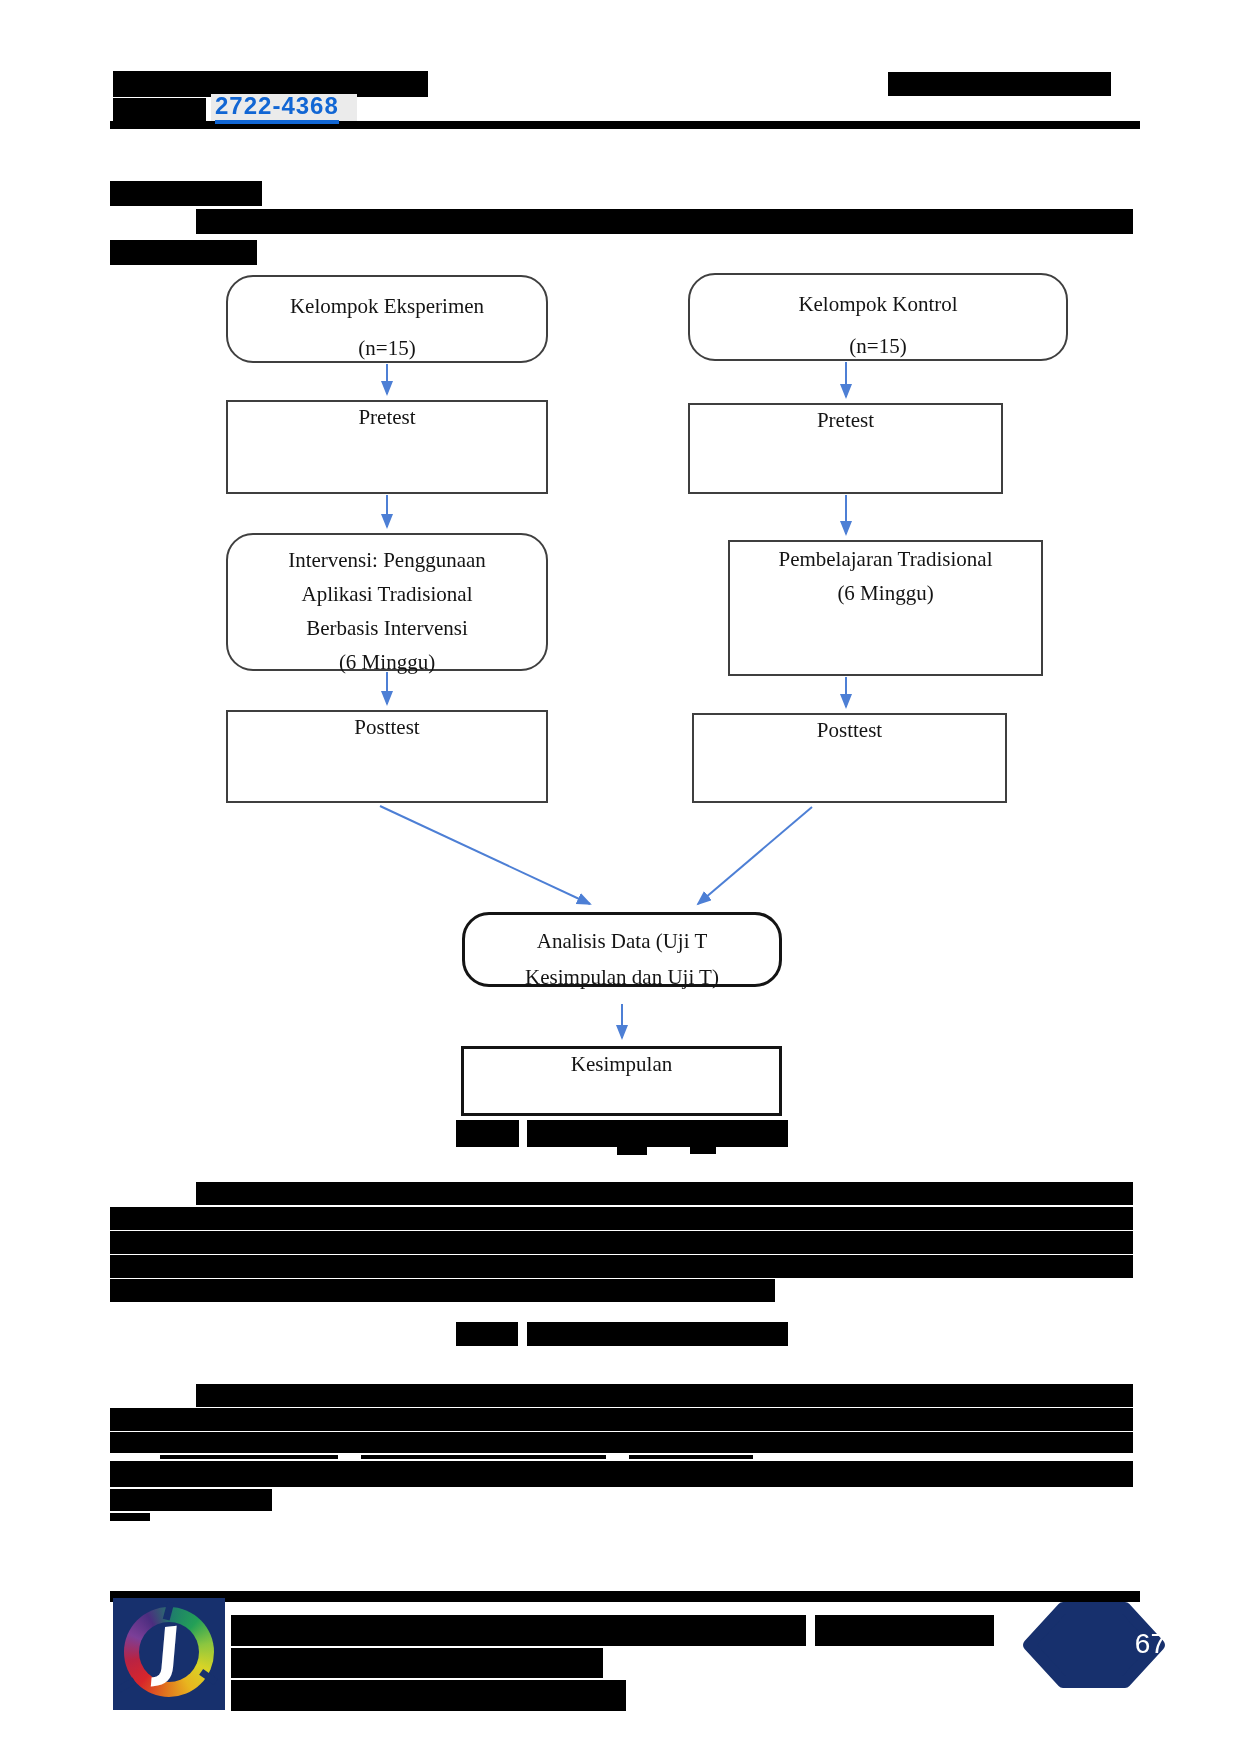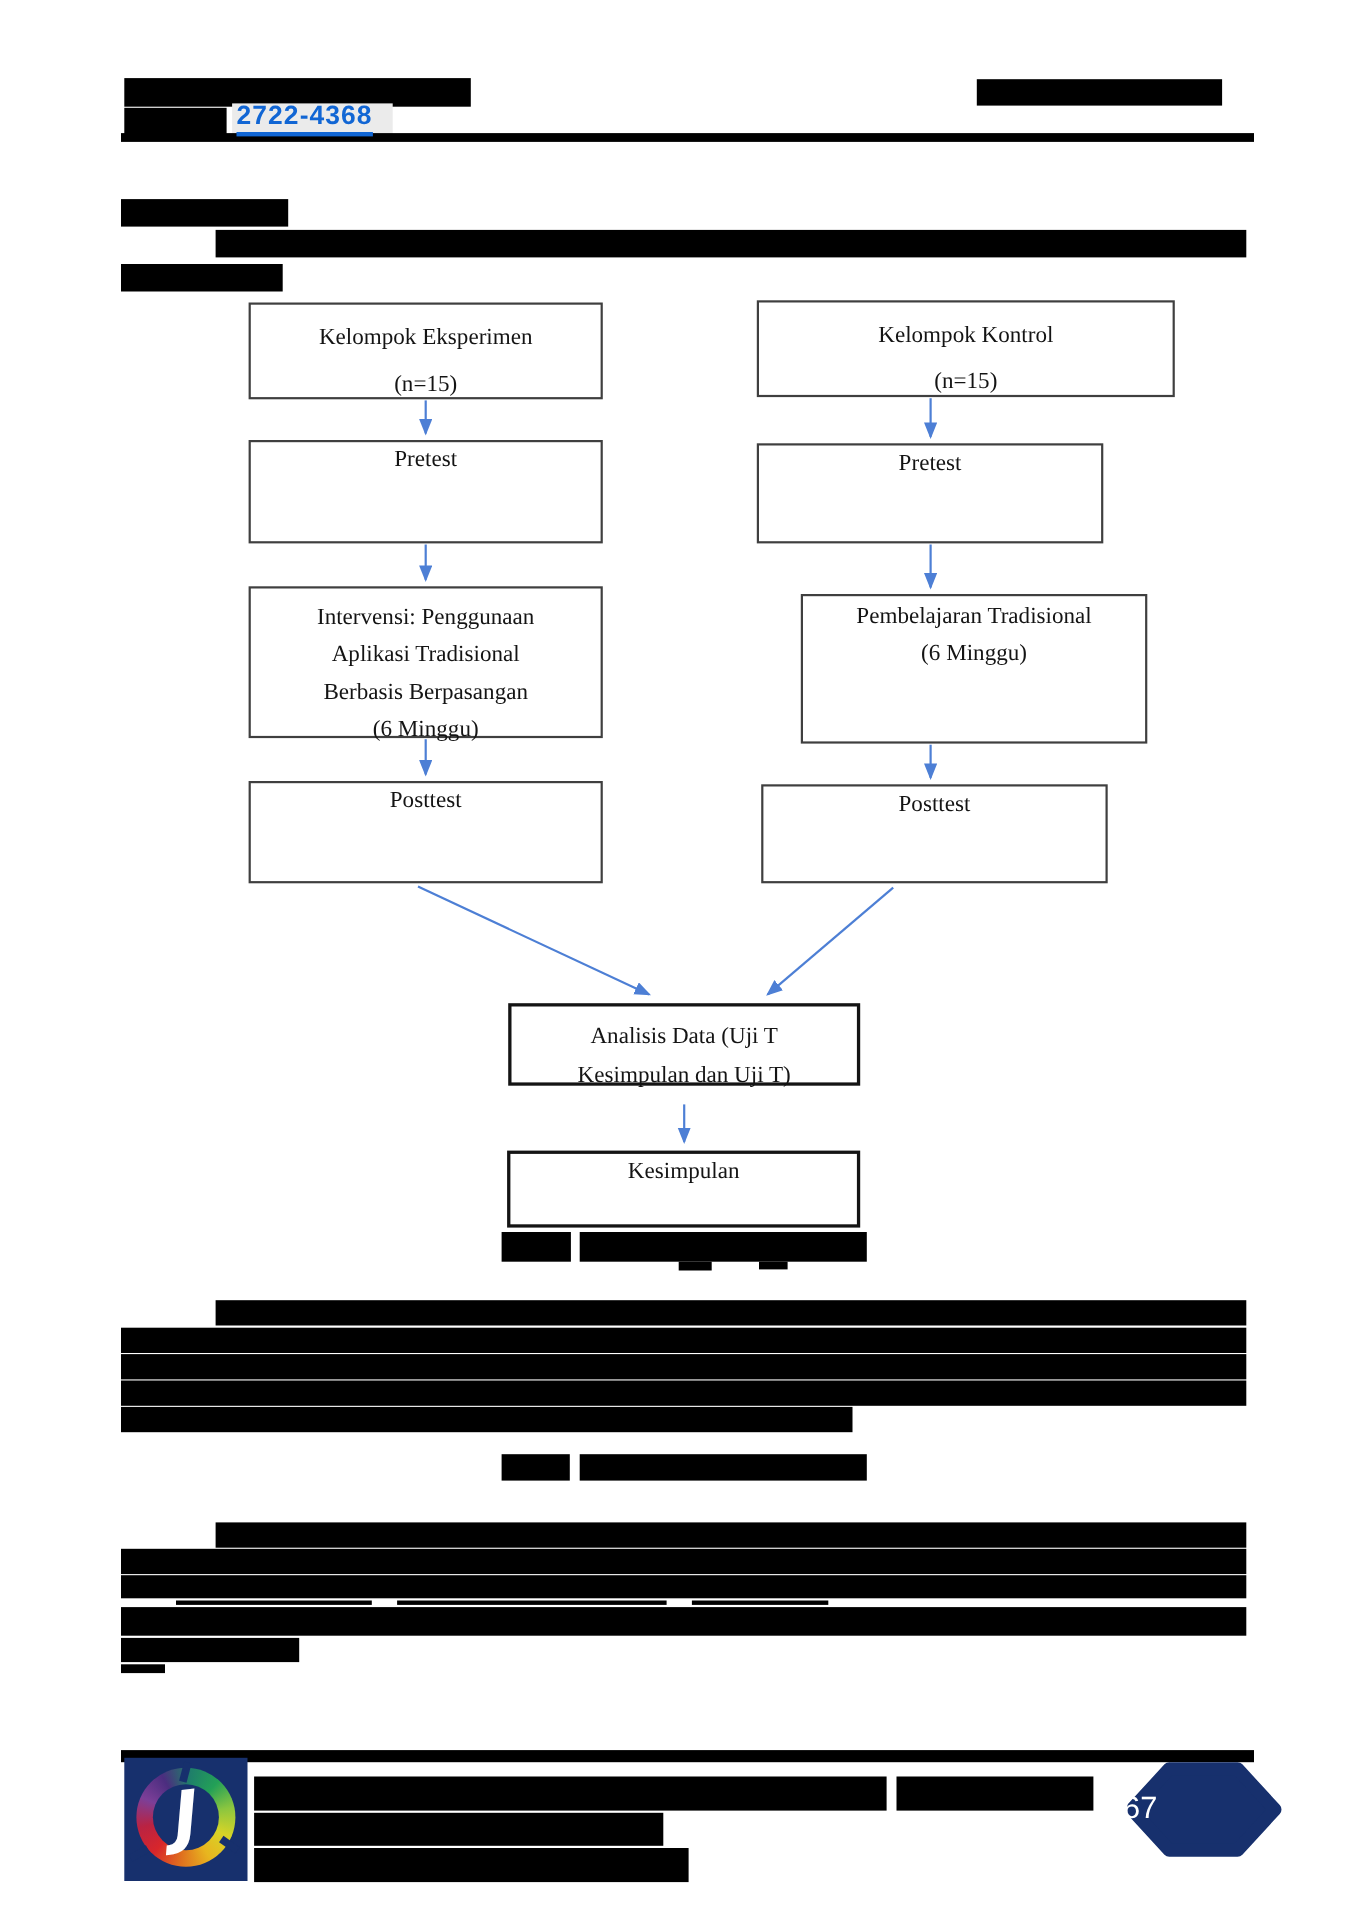--- a/index.html
+++ b/index.html
@@ -11,38 +11,38 @@
   .issn-hl{position:absolute;left:211px;top:94px;width:146px;height:30px;background:#ebebeb;}
   .issn{position:absolute;left:215px;top:93px;font-family:"Liberation Sans",sans-serif;
         font-weight:bold;font-size:24px;color:#1166d4;letter-spacing:1px;
         border-bottom:4px solid #1166d4;padding-bottom:1px;line-height:26px;cursor:pointer;}
   .hrule{position:absolute;left:110px;top:121px;width:1030px;height:8px;background:#000;}
   
   .fbox{position:absolute;box-sizing:border-box;border:2px solid #3f3f3f;background:#fff;
         text-align:center;color:#141414;font-size:21px;}
   .fbox.heavy{border:3px solid #141414;}
   .bl{line-height:30px;}
-  .pad8{padding-top:8px;}
+  .pad8{padding-top:8px;border-radius:27px;}
   .pad12{}
   .lh42 .bl{line-height:42px;}
   .lh34 .bl{line-height:34px;}
   .lh36 .bl{line-height:36px;}
   svg.arrows{position:absolute;left:0;top:0;pointer-events:none;}
   
   .footer-bar{position:absolute;left:110px;top:1591px;width:1030px;height:11px;background:#000;}
   .logo{position:absolute;left:113px;top:1598px;width:112px;height:112px;background:#17306d;}
   .ring{position:absolute;left:11px;top:9px;width:90px;height:90px;border-radius:50%;
         background:conic-gradient(from 150deg,#e8b51f,#e0711e,#d8262b,#b92343,#7c3f98,#4b2d7f,#1f7f6a,#23a057,#8cc63f,#d7d427,#e8b51f);}
   .ring-hole{position:absolute;left:26px;top:24px;width:60px;height:60px;border-radius:50%;background:#17306d;}
   .notch{position:absolute;width:7px;height:18px;background:#17306d;}
   .logo-j{position:absolute;left:0;top:16px;width:112px;text-align:center;
         font-family:"DejaVu Sans",sans-serif;font-weight:bold;font-style:italic;
         font-size:62px;color:#ffffff;transform:rotate(-6deg);}
   .badge{position:absolute;left:1021px;top:1600px;width:145px;height:90px;}
-  .badge-num{position:absolute;left:0;top:28px;width:145px;text-align:left;
+  .badge-num{position:absolute;left:0;top:28px;width:145px;text-align:right;
         font-family:"Liberation Sans",sans-serif;font-size:28px;color:#ffffff;}
 </style>
 </head>
 <body>
 
 <div class="page">
 
   <div class="rb" style="left:113px;top:71px;width:315px;height:26px"></div>
   <div class="rb" style="left:888px;top:72px;width:223px;height:24px"></div>
   <div class="rb" style="left:113px;top:98px;width:93px;height:26px"></div>
@@ -66,21 +66,21 @@
   <div class="fbox pad12" style="left:226px;top:400px;width:322px;height:94px">
     <div class="bl">Pretest</div>
   </div>
   <div class="fbox pad12" style="left:688px;top:403px;width:315px;height:91px">
     <div class="bl">Pretest</div>
   </div>
 
   <div class="fbox lh34 pad8" style="left:226px;top:533px;width:322px;height:138px">
     <div class="bl">Intervensi: Penggunaan</div>
     <div class="bl">Aplikasi Tradisional</div>
-    <div class="bl">Berbasis Berpasangan</div>
+    <div class="bl">Berbasis Intervensi</div>
     <div class="bl">(6 Minggu)</div>
   </div>
   <div class="fbox lh34 pad12" style="left:728px;top:540px;width:315px;height:136px">
     <div class="bl">Pembelajaran Tradisional</div>
     <div class="bl">(6 Minggu)</div>
   </div>
 
   <div class="fbox pad12" style="left:226px;top:710px;width:322px;height:93px">
     <div class="bl">Posttest</div>
   </div>

